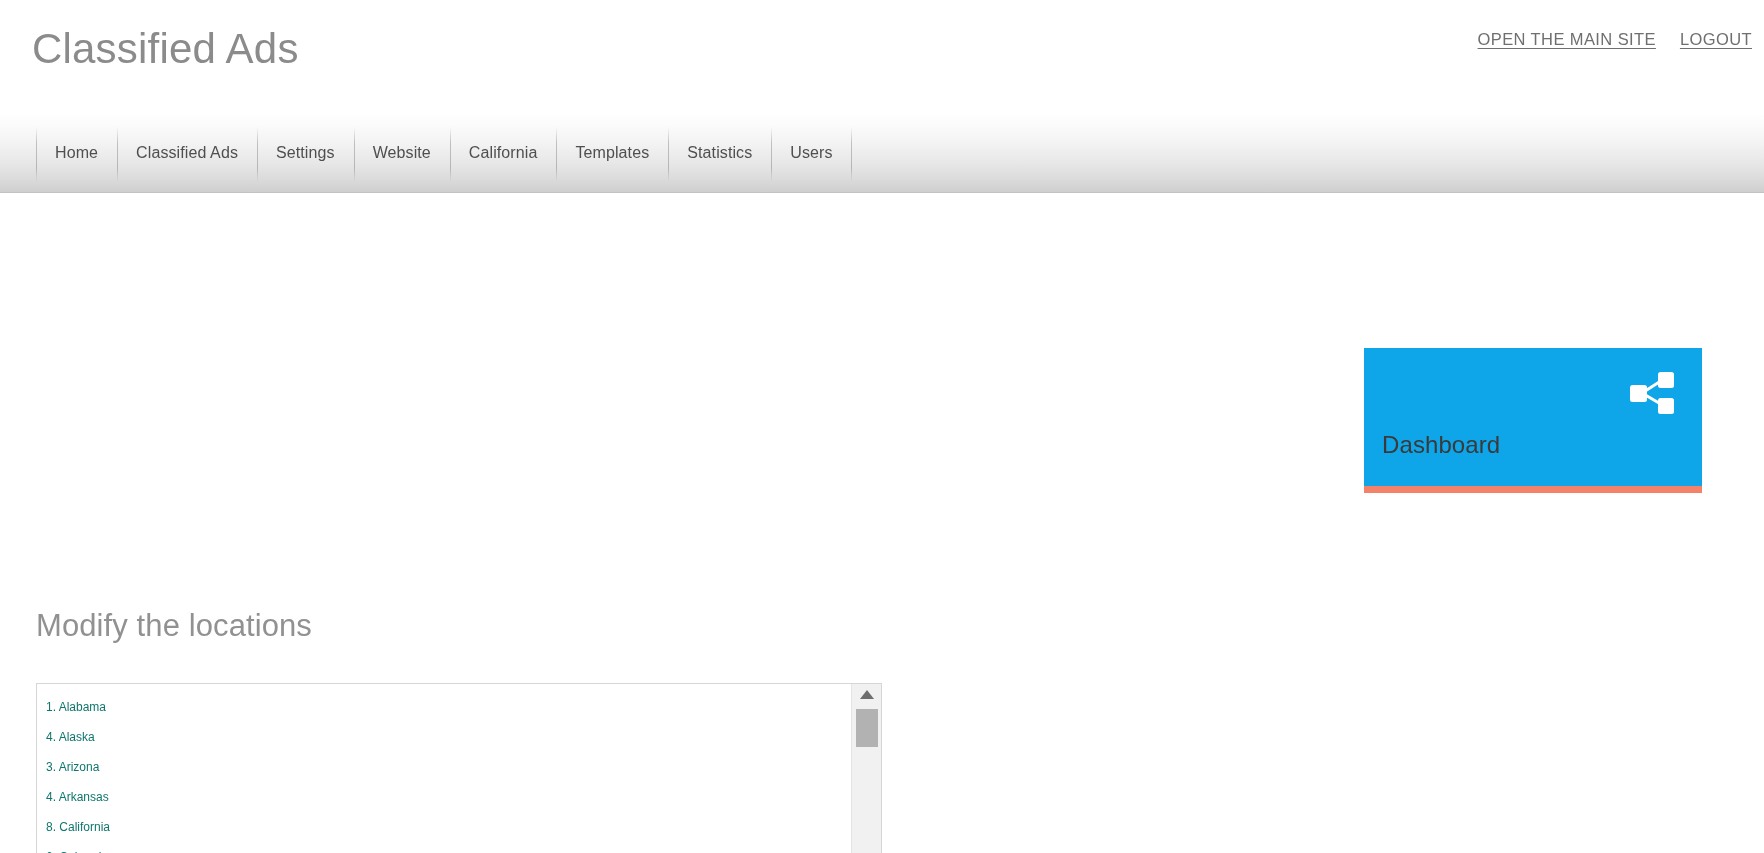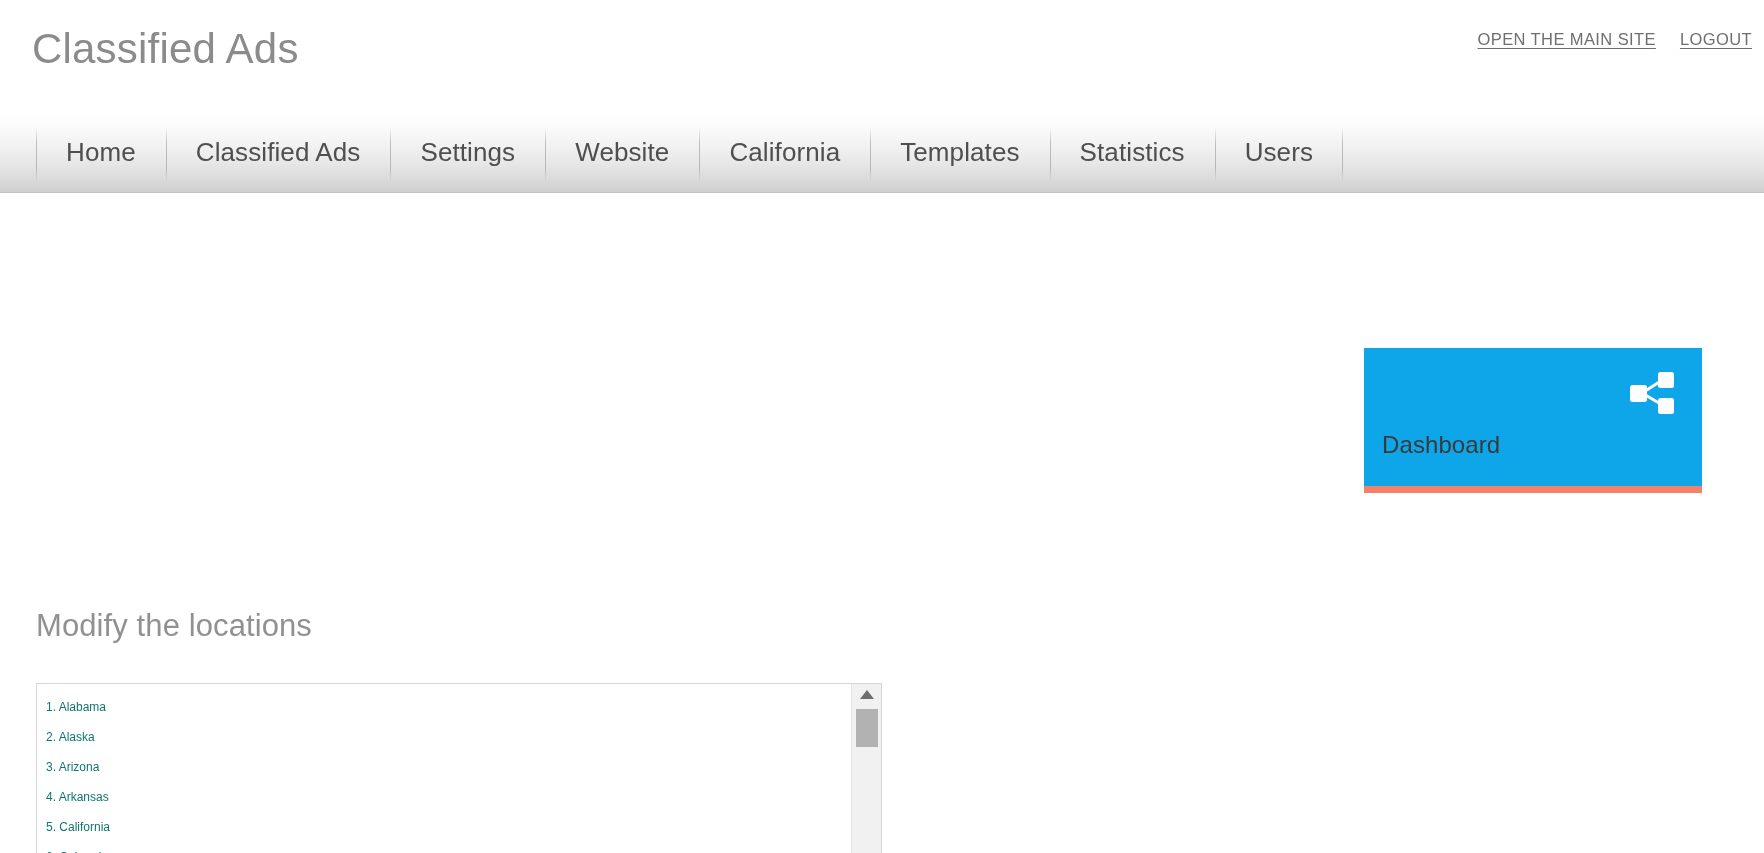--- a/index.html
+++ b/index.html
@@ -53,23 +53,23 @@
         #e8e8e8 62%,
         #dcdcdc 82%,
         #cfcfcf 100%);
     border-bottom:1px solid #c2c2c2;
     display:flex;
     align-items:center;
     padding-left:36px;
   }
   .nav-item {
     position:relative;
-    font-size:26px;
+    font-size:16px;
     color:#4f4f4f;
-    padding:0 30px;
+    padding:0 19px;
     height:100%;
     display:flex;
     align-items:center;
     cursor:pointer;
     white-space:nowrap;
     letter-spacing:0.1px;
   }
   .nav-item::before {
     content:"";
     position:absolute;
@@ -215,24 +215,24 @@
     </span>
     <span class="tile-label">Dashboard</span>
     <span class="tile-accent"></span>
   </div>
 
   <h1 class="page-heading">Modify the locations</h1>
 
   <div class="listbox">
     <div class="listbox-items">
       <div class="list-item">1. Alabama</div>
-      <div class="list-item">2. Alaska</div>
+      <div class="list-item">4. Alaska</div>
       <div class="list-item">3. Arizona</div>
       <div class="list-item">4. Arkansas</div>
-      <div class="list-item">5. California</div>
+      <div class="list-item">8. California</div>
       <div class="list-item">6. Colorado</div>
 
     </div>
     <div class="scrollbar">
       <div class="sb-arrow-up"></div>
       <div class="sb-thumb"></div>
     </div>
   </div>
 
 </div>

